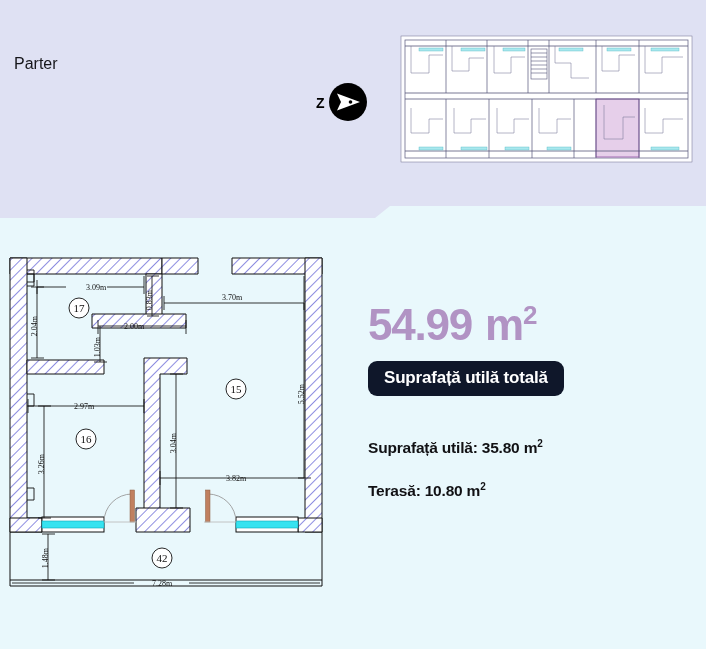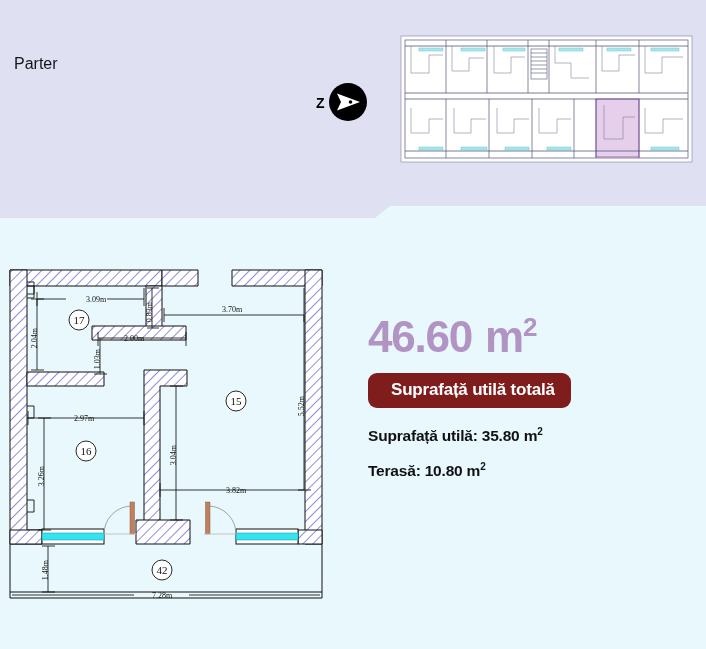--- a/index.html
+++ b/index.html
@@ -41,48 +41,48 @@
     font-size:14px; font-weight:bold; color:#000; line-height:1;
     position:relative; top:1px;
   }
   #compass-dial { display:block; }
 
   
   #keyplan { position:absolute; left:399px; top:33px; width:295px; height:132px; }
   #keyplan svg { display:block; }
 
   
-  #body-area { position:absolute; left:0; top:206px; width:605px; height:443px; z-index:2; }
+  #body-area { position:absolute; left:0; top:194px; width:605px; height:443px; z-index:2; }
 
   
   #floorplan { position:absolute; left:4px; top:52px; width:348px; height:352px; }
   #floorplan svg { display:block; }
 
   
   #info-panel { position:absolute; left:368px; top:108px; width:330px; }
 
   #area-headline {
     font-size:44px; font-weight:bold; color:#B193C4;
     letter-spacing:-1.2px; line-height:1; white-space:nowrap;
   }
   #area-headline .sup { font-size:26px; vertical-align:super; letter-spacing:0; }
 
   #area-badge {
-    margin-top:14px; background:#7f1d1d; color:#FFFFFF;
-    border-radius:9px; padding:7px 16px 8px 23px;
+    margin-top:14px; background:#0f172a; color:#FFFFFF;
+    border-radius:9px; padding:7px 16px 8px 16px;
     font-size:17px; font-weight:bold; display:inline-block;
     letter-spacing:-0.2px;
   }
 
   .detail-line {
     font-size:15.5px; font-weight:bold; color:#111114;
     letter-spacing:-0.2px; white-space:nowrap;
   }
-  #detail-1 { margin-top:18px; }
-  #detail-2 { margin-top:16px; }
+  #detail-1 { margin-top:42px; }
+  #detail-2 { margin-top:24px; }
   #detail-3 { margin-top:26px; }
   .detail-line .sup { font-size:10px; vertical-align:super; }
 </style>
 </head>
 <body>
 
 <div id="header-band"></div>
 
 <div id="header-content">
 
@@ -330,21 +330,21 @@
         <g>
           <circle cx="158" cy="312" r="10" fill="#FFFFFF" stroke="#111111" stroke-width="0.9"></circle>
           <text x="158" y="315.5" text-anchor="middle" font-family="Liberation Serif, serif" font-size="11" fill="#111111">42</text>
         </g>
       </g>
     </svg>
   </div>
 
   <div id="info-panel">
 
-    <div id="area-headline"><span>46.60</span><span style="display:inline-block;width:13px"></span><span>m</span><span class="sup">2</span></div>
+    <div id="area-headline"><span>54.99</span><span style="display:inline-block;width:13px"></span><span>m</span><span class="sup">2</span></div>
 
     <div id="area-badge">Suprafață utilă totală</div>
 
     <div class="detail-line" id="detail-1"><span>Suprafață utilă:</span>
       <span>35.80</span>
       <span>m</span><span class="sup">2</span></div>
 
     <div class="detail-line" id="detail-2"><span>Terasă:</span>
       <span>10.80</span>
       <span>m</span><span class="sup">2</span></div>

